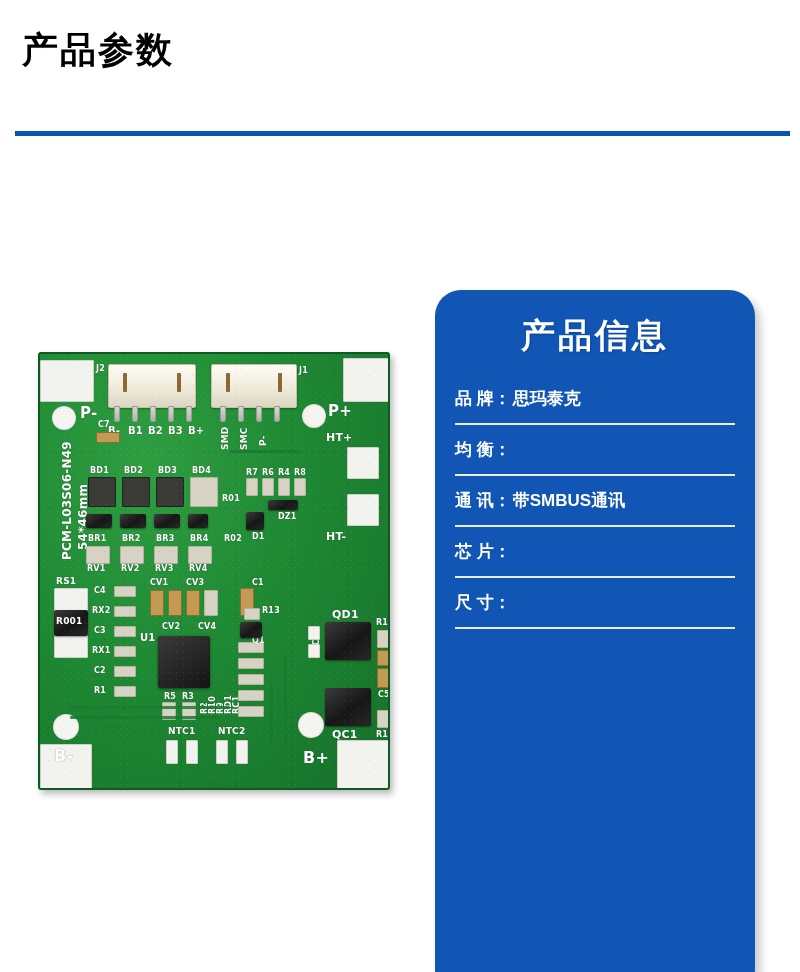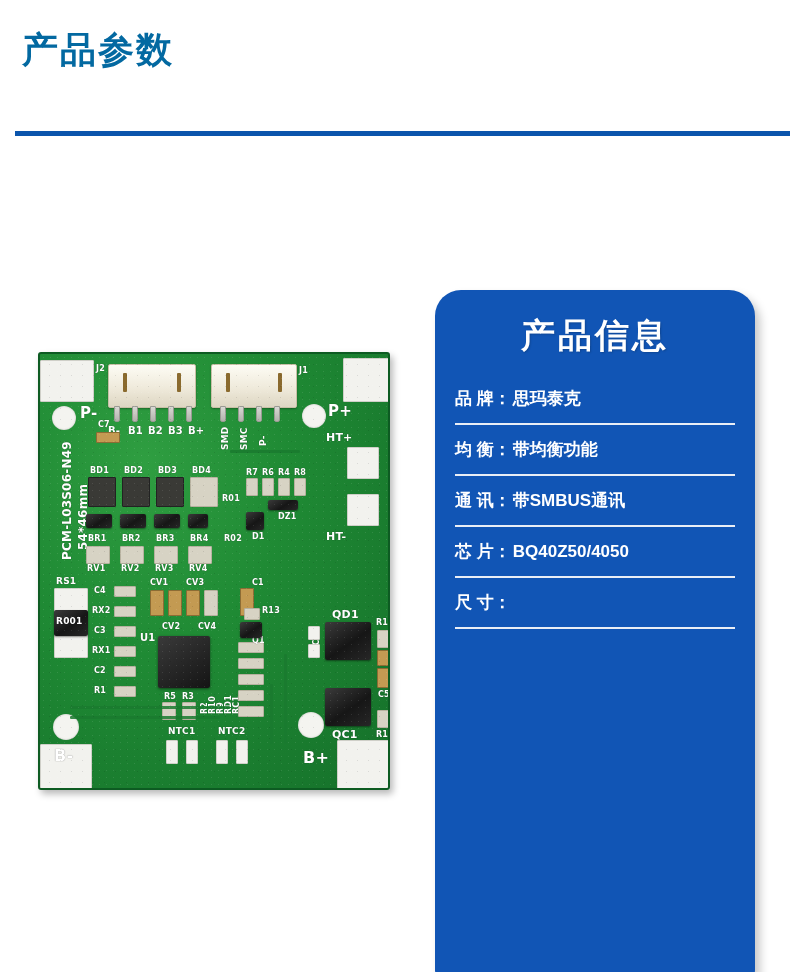--- a/index.html
+++ b/index.html
@@ -18,21 +18,21 @@
     position: absolute;
     left: 0; top: 0;
     width: 800px;
     height: 150px;
   }
   #header-title-cn {
     position: absolute;
     left: 22px; top: 28px;
     font-size: 36px;
     font-weight: bold;
-    color: #0369a1;
+    color: #000000;
     letter-spacing: 2px;
     line-height: 44px;
     white-space: nowrap;
   }
   #header-title-en {
     position: absolute;
     left: 24px; top: 90px;
     font-size: 22px;
     font-weight: bold;
     color: #5a5a5a;
@@ -383,27 +383,25 @@
 <section id="info-panel">
   <h2 id="info-panel-title">产品信息</h2>
 
   <div id="info-rows">
     <div class="info-row">
       <span class="info-label">品 牌：</span>
       <span class="info-value">思玛泰克</span>
     </div>
     <div class="info-row">
       <span class="info-label">均 衡：</span>
-      <span class="info-value">带均衡功能</span>
     </div>
     <div class="info-row">
       <span class="info-label">通 讯：</span>
       <span class="info-value">带SMBUS通讯</span>
     </div>
     <div class="info-row">
       <span class="info-label">芯 片：</span>
-      <span class="info-value">BQ40Z50/4050</span>
     </div>
     <div class="info-row">
       <span class="info-label">尺 寸：</span>
     </div>
   </div>
 </section>
 
 </body></html>

